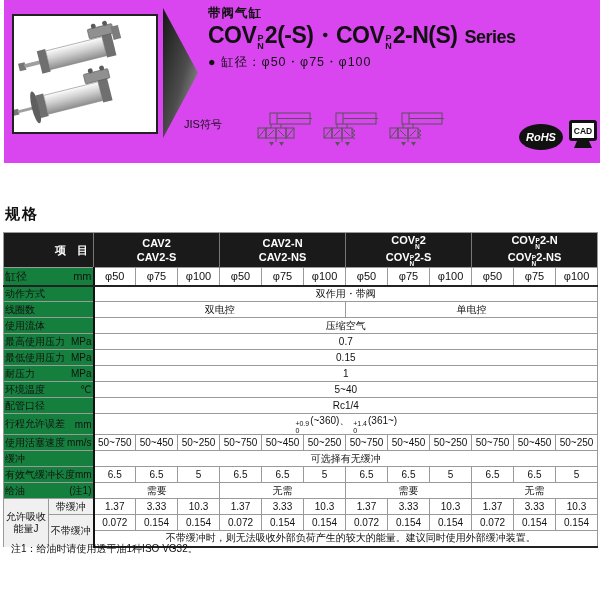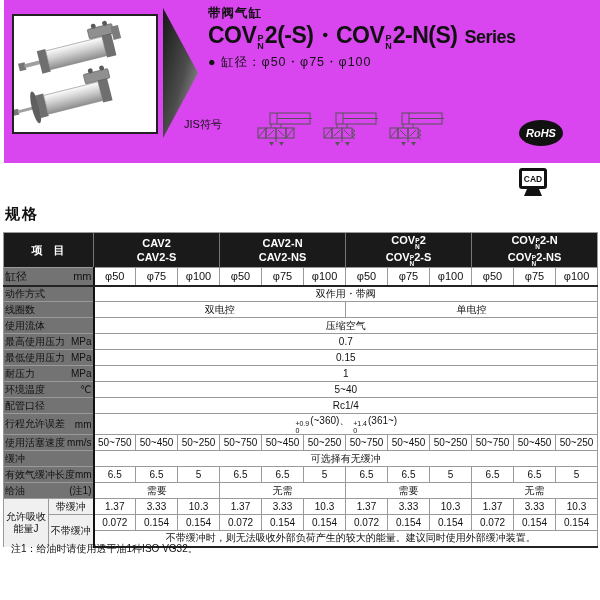--- a/index.html
+++ b/index.html
@@ -15,34 +15,34 @@
   .banner-arrow { position:absolute; left:157px; top:8px; }
   .title-block { position:absolute; left:204px; top:5px; }
   .category { font-size:12.5px; font-weight:bold; letter-spacing:1px; }
   .model-line { font-size:23px; font-weight:bold; letter-spacing:-0.5px; line-height:26px; white-space:nowrap; }
   .stackPN { display:inline-flex; flex-direction:column; align-items:center;
     font-size:9px; line-height:8px; font-weight:bold; vertical-align:2px; margin:0 1px; letter-spacing:0; }
   .series { font-size:18px; margin-left:7px; }
   .bore-line { font-size:12.5px; margin-top:4px; letter-spacing:1px; }
   .jis-label { position:absolute; left:180px; top:117px; font-size:11px; font-weight:normal; }
   .jis-diagrams { position:absolute; left:250px; top:110px; display:flex; gap:8px; }
-  .badges { position:absolute; left:514px; top:119px; display:flex; align-items:flex-start; gap:20px;flex-direction:column; }
+  .badges { position:absolute; left:514px; top:119px; display:flex; align-items:flex-end; gap:4px; }
 
   
   .section-title { position:absolute; left:5px; top:205px; font-size:15px; font-weight:bold; letter-spacing:2px; }
 
   
   table.spec { position:absolute; left:3px; top:232px; width:594px; border-collapse:collapse;
     table-layout:fixed; border-left:1px solid #9a9a9a; border-right:1px solid #9a9a9a; }
   table.spec td, table.spec th { border-top:1px solid #9a9a9a; font-size:10px;
     height:16px; padding:0 1px; text-align:center; overflow:hidden; white-space:nowrap; }
   tr.head th { background:#1a1a1a; color:#fff; font-size:11px; font-weight:bold;
     height:30px; border-left:1px solid #777; line-height:14px; }
-  tr.head th.item-h { text-align:center; padding-left:4px; border-left:none; letter-spacing:4px; }
-  td.lbl { text-align:left; background:#737373; border-right:2px solid #111; padding:0 3px; }
+  tr.head th.item-h { text-align:right; padding-left:4px; border-left:none; letter-spacing:4px; }
+  td.lbl { text-align:left; background:#15803d; border-right:2px solid #111; padding:0 3px; }
   td.lbl .lr { display:flex; justify-content:space-between; align-items:center; }
   td.lbl-main { text-align:left; background:#f0f0f0; border-right:1px solid #9a9a9a;
     padding:0 3px; line-height:12px; }
   td.sub { background:#f0f0f0; border-right:2px solid #111; }
   td.gs { border-left:2px solid #111; }
   tr.bore td { height:18px; font-size:11px; border-bottom:2px solid #222; }
   tr.bore td.v + td.v { border-left:1px solid #9a9a9a; }
   td.v + td.v { border-left:1px solid #9a9a9a; }
   td.v.gs { border-left:2px solid #111; }
   tr.lastrow td { border-bottom:2px solid #222;padding-left:11px; }

